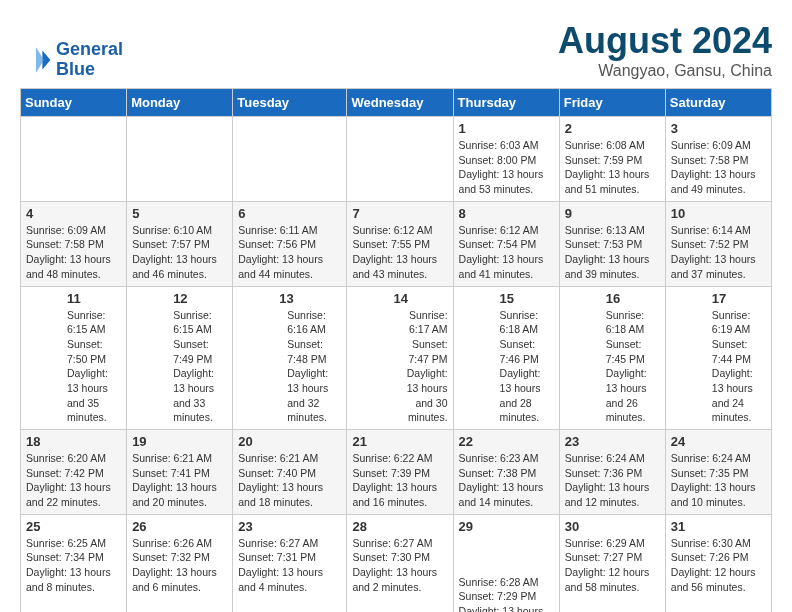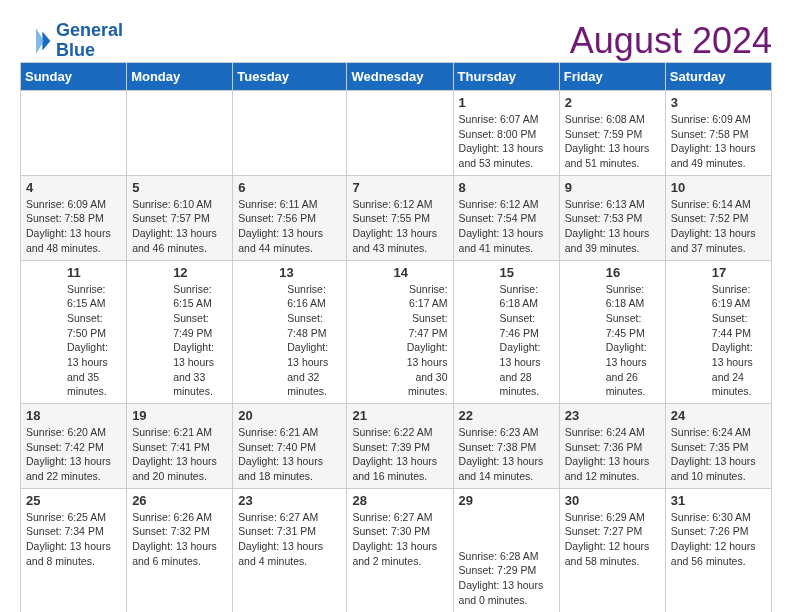--- a/index.html
+++ b/index.html
@@ -6,22 +6,22 @@
     body {
       font-family: Arial, sans-serif;
       background: #fff;
       width: 792px;
       min-height: 612px;
       padding: 20px;
     }
     .header {
       display: flex;
       justify-content: space-between;
-      align-items: center;
-      margin-bottom: 0;
+      align-items: flex-end;
+      margin-bottom: 8px;
     }
     .logo {
       display: flex;
       align-items: center;
       gap: 4px;
     }
     .logo-text {
       font-size: 18px;
       font-weight: bold;
       color: #333;
@@ -32,22 +32,22 @@
     }
     .logo-icon {
       width: 32px;
       height: 32px;
     }
     .title-block {
       text-align: right;
     }
     .main-title {
       font-size: 36px;
-      font-weight: normal;
-      color: #701a75;
+      font-weight: bold;
+      color: #0c4a6e;
     }
     .subtitle {
       font-size: 16px;
       color: #555;
     }
     table {
       width: 100%;
       border-collapse: collapse;
       font-size: 11px;
       border-radius: 25px;
@@ -102,20 +102,21 @@
       <polygon points="28,8 38,20 28,32" fill="#1a6bbf"></polygon>
       <polygon points="20,4 30,20 20,36" fill="#4a9de0" opacity="0.7"></polygon>
     </svg>
     <div>
       <div class="logo-text"><span>General</span></div>
       <div class="logo-text"><span style="color:#1a5fa8;">Blue</span></div>
     </div>
   </div>
   <div class="title-block">
     <div class="main-title">August 2024</div>
+    <div class="subtitle">Wangyao, Gansu, China</div>
   </div>
 </div>
 
 <table>
   <thead>
     <tr>
     <th>Sunday</th>
         <th>Monday</th>
         <th>Tuesday</th>
         <th>Wednesday</th>
@@ -125,21 +126,21 @@
       </tr>
   </thead>
   <tbody id="calendar-body">
   <tr class="week-row-1">
         <td class="empty-cell"></td>
         <td class="empty-cell"></td>
         <td class="empty-cell"></td>
         <td class="empty-cell"></td>
         <td>
           <span class="day-num">1</span>
-          <div class="day-info" style="white-space: pre-line;">Sunrise: 6:07 AM
+          <div class="day-info" style="white-space: pre-line;">Sunrise: 6:03 AM
 Sunset: 8:00 PM
 Daylight: 13 hours
 and 53 minutes.</div>
         </td>
         <td>
           <span class="day-num">2</span>
           <div class="day-info" style="white-space: pre-line;">Sunrise: 6:08 AM
 Sunset: 7:59 PM
 Daylight: 13 hours
 and 51 minutes.</div>

